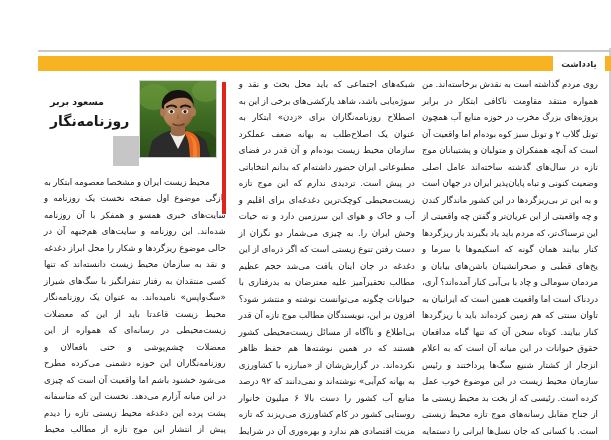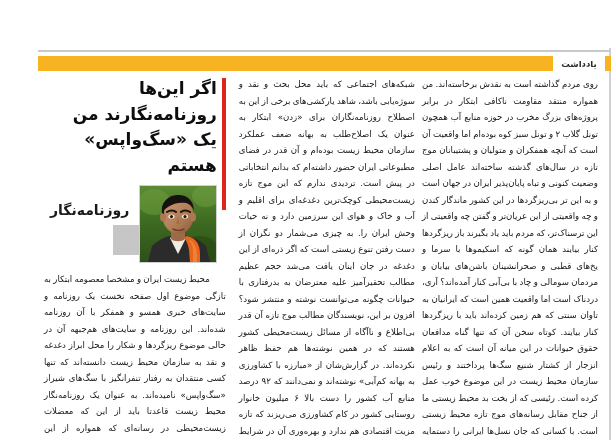--- a/index.html
+++ b/index.html
@@ -260,21 +260,20 @@
 
     <div class="col col-mid">
       <p class="body-text">شبکه‌های اجتماعی که باید محل بحث و نقد و سوژه‌یابی باشد، شاهد یارکشی‌های برخی از این به اصطلاح روزنامه‌نگاران برای «زدن» ابتکار به عنوان یک اصلاح‌طلب به بهانه ضعف عملکرد سازمان محیط زیست بوده‌ام و آن قدر در فضای مطبوعاتی ایران حضور داشته‌ام که بدانم انتخاباتی در پیش است. تردیدی ندارم که این موج تازه زیست‌محیطی کوچک‌ترین دغدغه‌ای برای اقلیم و آب و خاک و هوای این سرزمین دارد و نه حیات وحش ایران را. به چیزی می‌شمار دو نگران از دست رفتن تنوع زیستی است که اگر ذره‌ای از این دغدغه در جان اینان یافت می‌شد حجم عظیم مطالب تحقیرآمیز علیه معترضان به بدرفتاری با حیوانات چگونه می‌توانست نوشته و منتشر شود؟ افزون بر این، نویسندگان مطالب موج تازه آن قدر بی‌اطلاع و ناآگاه از مسائل زیست‌محیطی کشور هستند که در همین نوشته‌ها هم حفظ ظاهر نکرده‌اند. در گزارش‌شان از «مبارزه با کشاورزی به بهانه کم‌آبی» نوشته‌اند و نمی‌دانند که ۹۲ درصد منابع آب کشور را دست بالا ۶ میلیون خانوار روستایی کشور در کام کشاورزی می‌ریزند که تازه مزیت اقتصادی هم ندارد و بهره‌وری آن در شرایط مختلف از ۱۱ تا ۳۰ درصد بیشتر نیست، یعنی ۷۰ تا ۹۰ درصد آب را هدر می‌دهند. از سدسازی‌های بی‌رویه به اسم توسعه و کشاورزی یک کلمه هم نگفته‌اند و آنجا که رئیس سازمان محیط زیست یک‌بار به درستی و شجاعانه واقعیت را پیش</p>
     </div>
 
     <div class="col col-right">
 
       <div class="headline-wrap">
         <div class="red-rule"></div>
 
-        <h1 class="headline">اگر این‌ها روزنامه‌نگارند من یک «سگ‌واپس» هستم</h1>
 
         <div class="byline-row">
 
           <div class="portrait">
             <svg width="76" height="76" viewBox="0 0 76 76">
               <defs>
                 <linearGradient id="bgGreen" x1="0" y1="0" x2="0" y2="1">
                   <stop offset="0%" stop-color="#5d8a33"></stop>
                   <stop offset="45%" stop-color="#3e6b22"></stop>
                   <stop offset="100%" stop-color="#2d5018"></stop>
@@ -317,20 +316,21 @@
 
               <path d="M38 31 L36 38 L40 38 Z" fill="#a06d48" opacity="0.85"></path>
 
               <path d="M33 43 C36 45 41 45 44 43" stroke="#6e4129" stroke-width="1.6" fill="none" stroke-linecap="round"></path>
 
               <path d="M24 34 C25 43 31 48 38 48 C45 48 51 43 52 34 C51 42 46 46 38 46 C30 46 25 42 24 34 Z" fill="#8a5a39" opacity="0.35"></path>
             </svg>
           </div>
 
           <div class="byline-text">
+            <div class="byline-name">مسعود بربر</div>
             <div class="byline-role">روزنامه‌نگار</div>
             <div class="grey-block"></div>
           </div>
 
         </div>
       </div>
 
       <p class="body-text indent-first">محیط زیست ایران و مشخصا معصومه ابتکار به تازگی موضوع اول صفحه نخست یک روزنامه و سایت‌های خبری همسو و همفکر با آن روزنامه شده‌اند. این روزنامه و سایت‌های هم‌جبهه آن در حالی موضوع ریزگردها و شکار را محل ابراز دغدغه و نقد به سازمان محیط زیست دانسته‌اند که تنها کسی منتقدان به رفتار تنفرانگیز با سگ‌های شیراز «سگ‌واپس» نامیده‌اند. به عنوان یک روزنامه‌نگار محیط زیست قاعدتا باید از این که معضلات زیست‌محیطی در رسانه‌ای که همواره از این معضلات چشم‌پوشی و حتی بافعالان و روزنامه‌نگاران این حوزه دشمنی می‌کرده مطرح می‌شود خشنود باشم اما واقعیت آن است که چیزی در این میانه آزارم می‌دهد. نخست این که متاسفانه پشت پرده این دغدغه محیط زیستی تازه را دیدم پیش از انتشار این موج تازه از مطالب محیط زیستی، در چندین گروه مجازی خبرنگاران در</p>
     </div>
 

